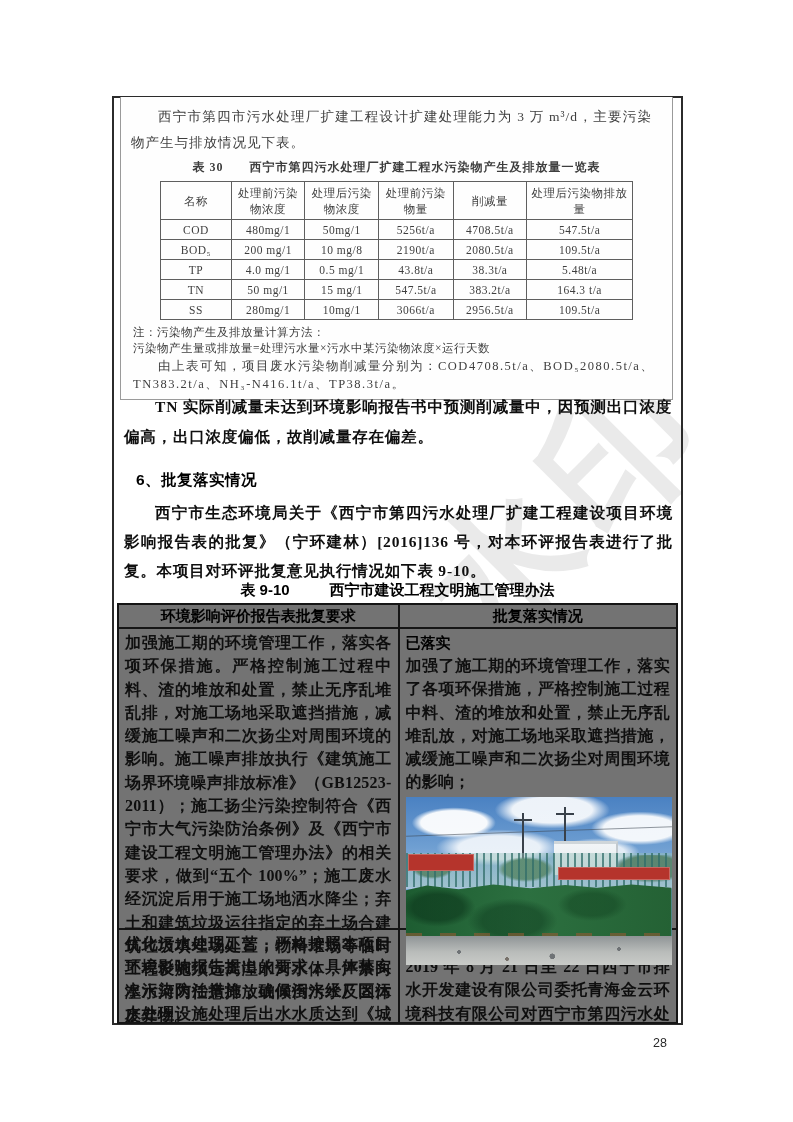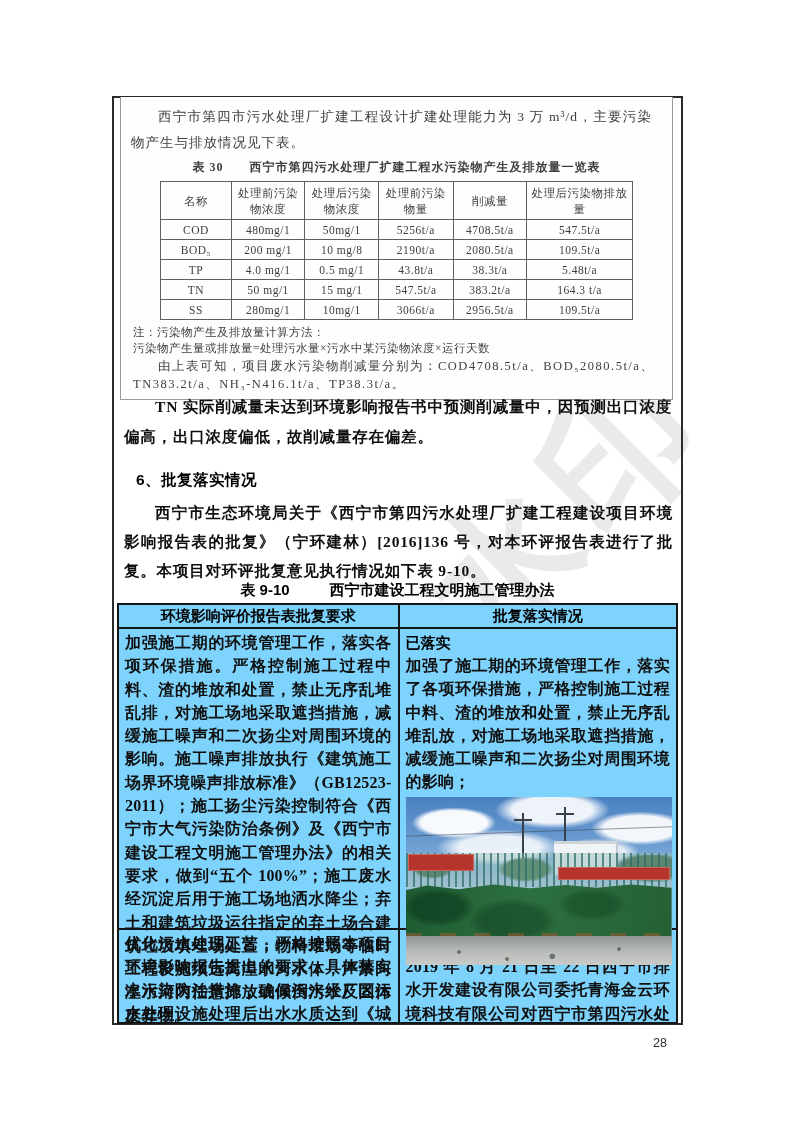--- a/index.html
+++ b/index.html
@@ -41,21 +41,21 @@
   .section-heading { position:absolute; left:22px; top:372px; font-size:15.5px; font-weight:700;
     font-family:"Liberation Sans", sans-serif; letter-spacing:0.5px; }
   .approval-para { position:absolute; left:10px; top:400px; width:549px; font-size:15.5px;
     line-height:29px; text-indent:2em; text-align:justify; letter-spacing:0.8px; }
   .t910-caption { position:absolute; left:0; top:483px; width:100%; text-align:center;
     font-size:15px; font-weight:700; font-family:"Liberation Sans", sans-serif; }
   .t910-caption .cap-label { margin-right:40px; }
 
   
   .t910-wrap { position:absolute; left:3px; top:505px; width:561px; height:421px;
-    border:2px solid #151515; overflow:hidden; background:#7dd3fc; }
+    border:2px solid #151515; overflow:hidden; background:#737373; }
   .t910-row { display:flex; width:100%; }
   .t910-header { border-bottom:2px solid #151515; }
   .t910-cell { width:50%; }
   .t910-cell + .t910-cell { border-left:2px solid #151515; }
   .t910-head-cell { text-align:center; font-size:15px; font-weight:700; line-height:22px;
     font-family:"Liberation Sans", sans-serif; color:#000; }
   .t910-body-row1 { height:301px; border-bottom:2px solid #151515; }
   .t910-body-row2 { height:96px; }
   .cell-pad { padding:2px 6px 0 6px; }
   .req-text, .impl-text { font-size:16px; line-height:23.3px; text-align:justify;

